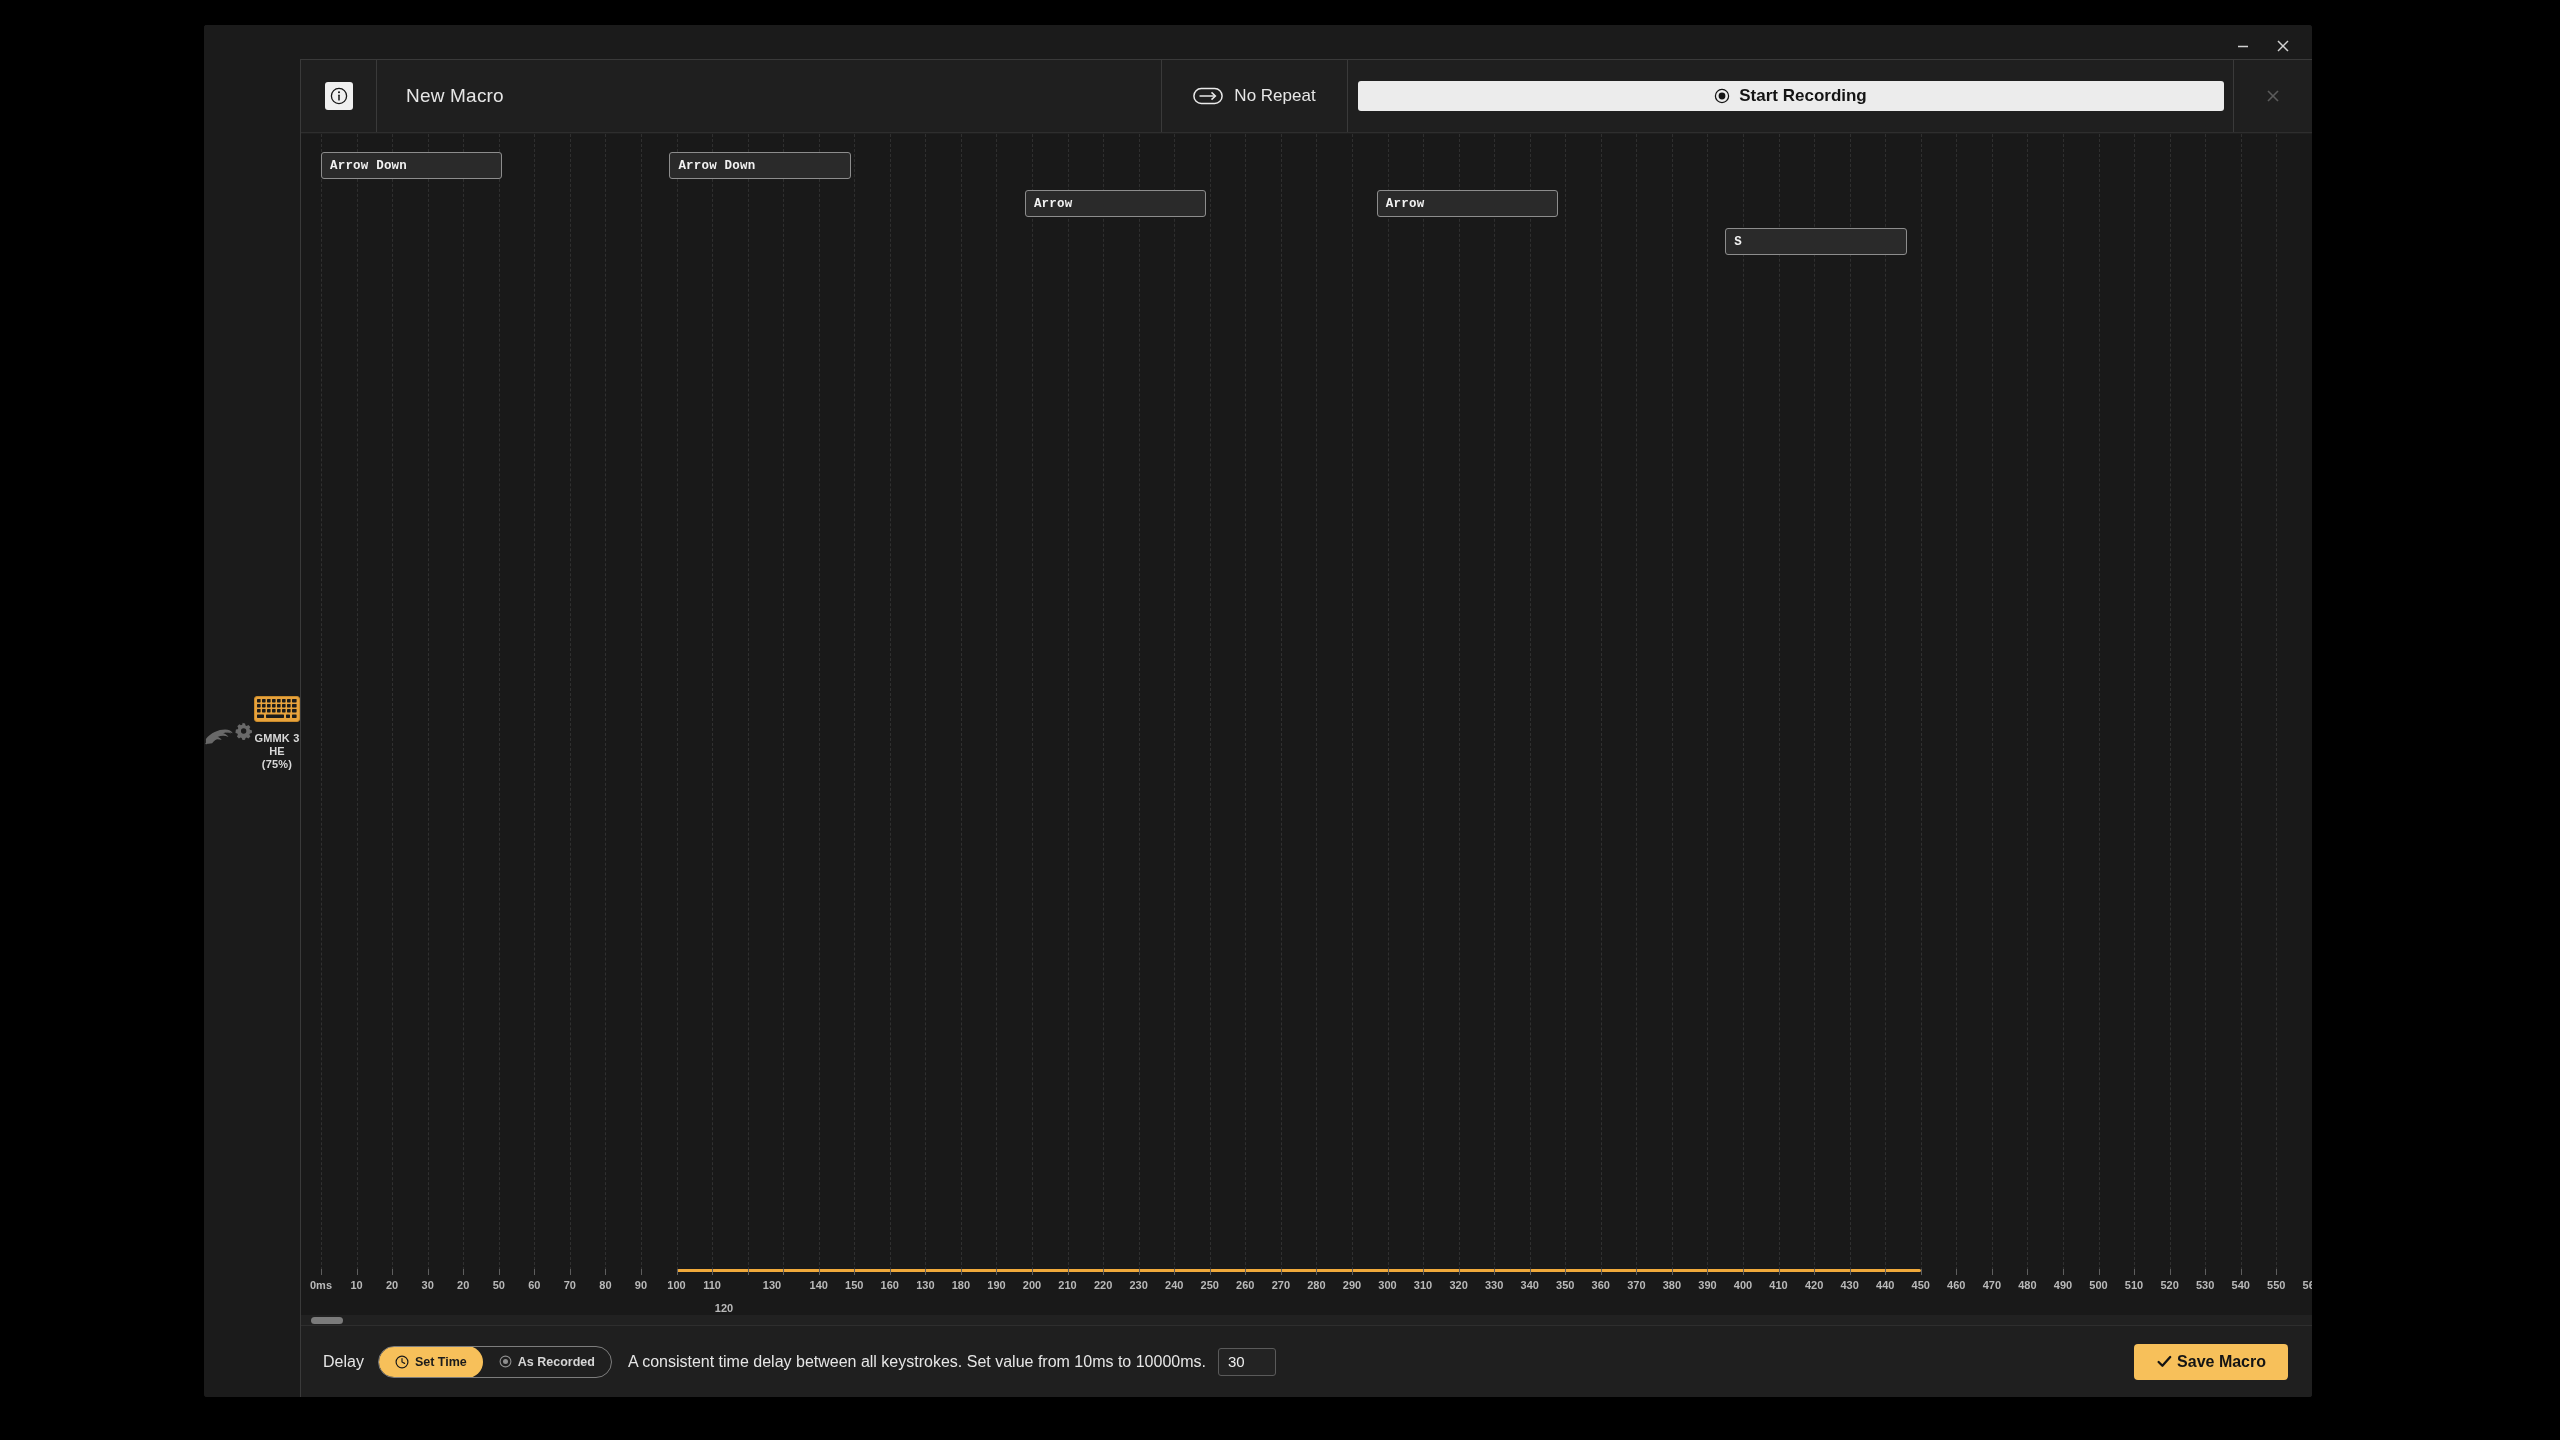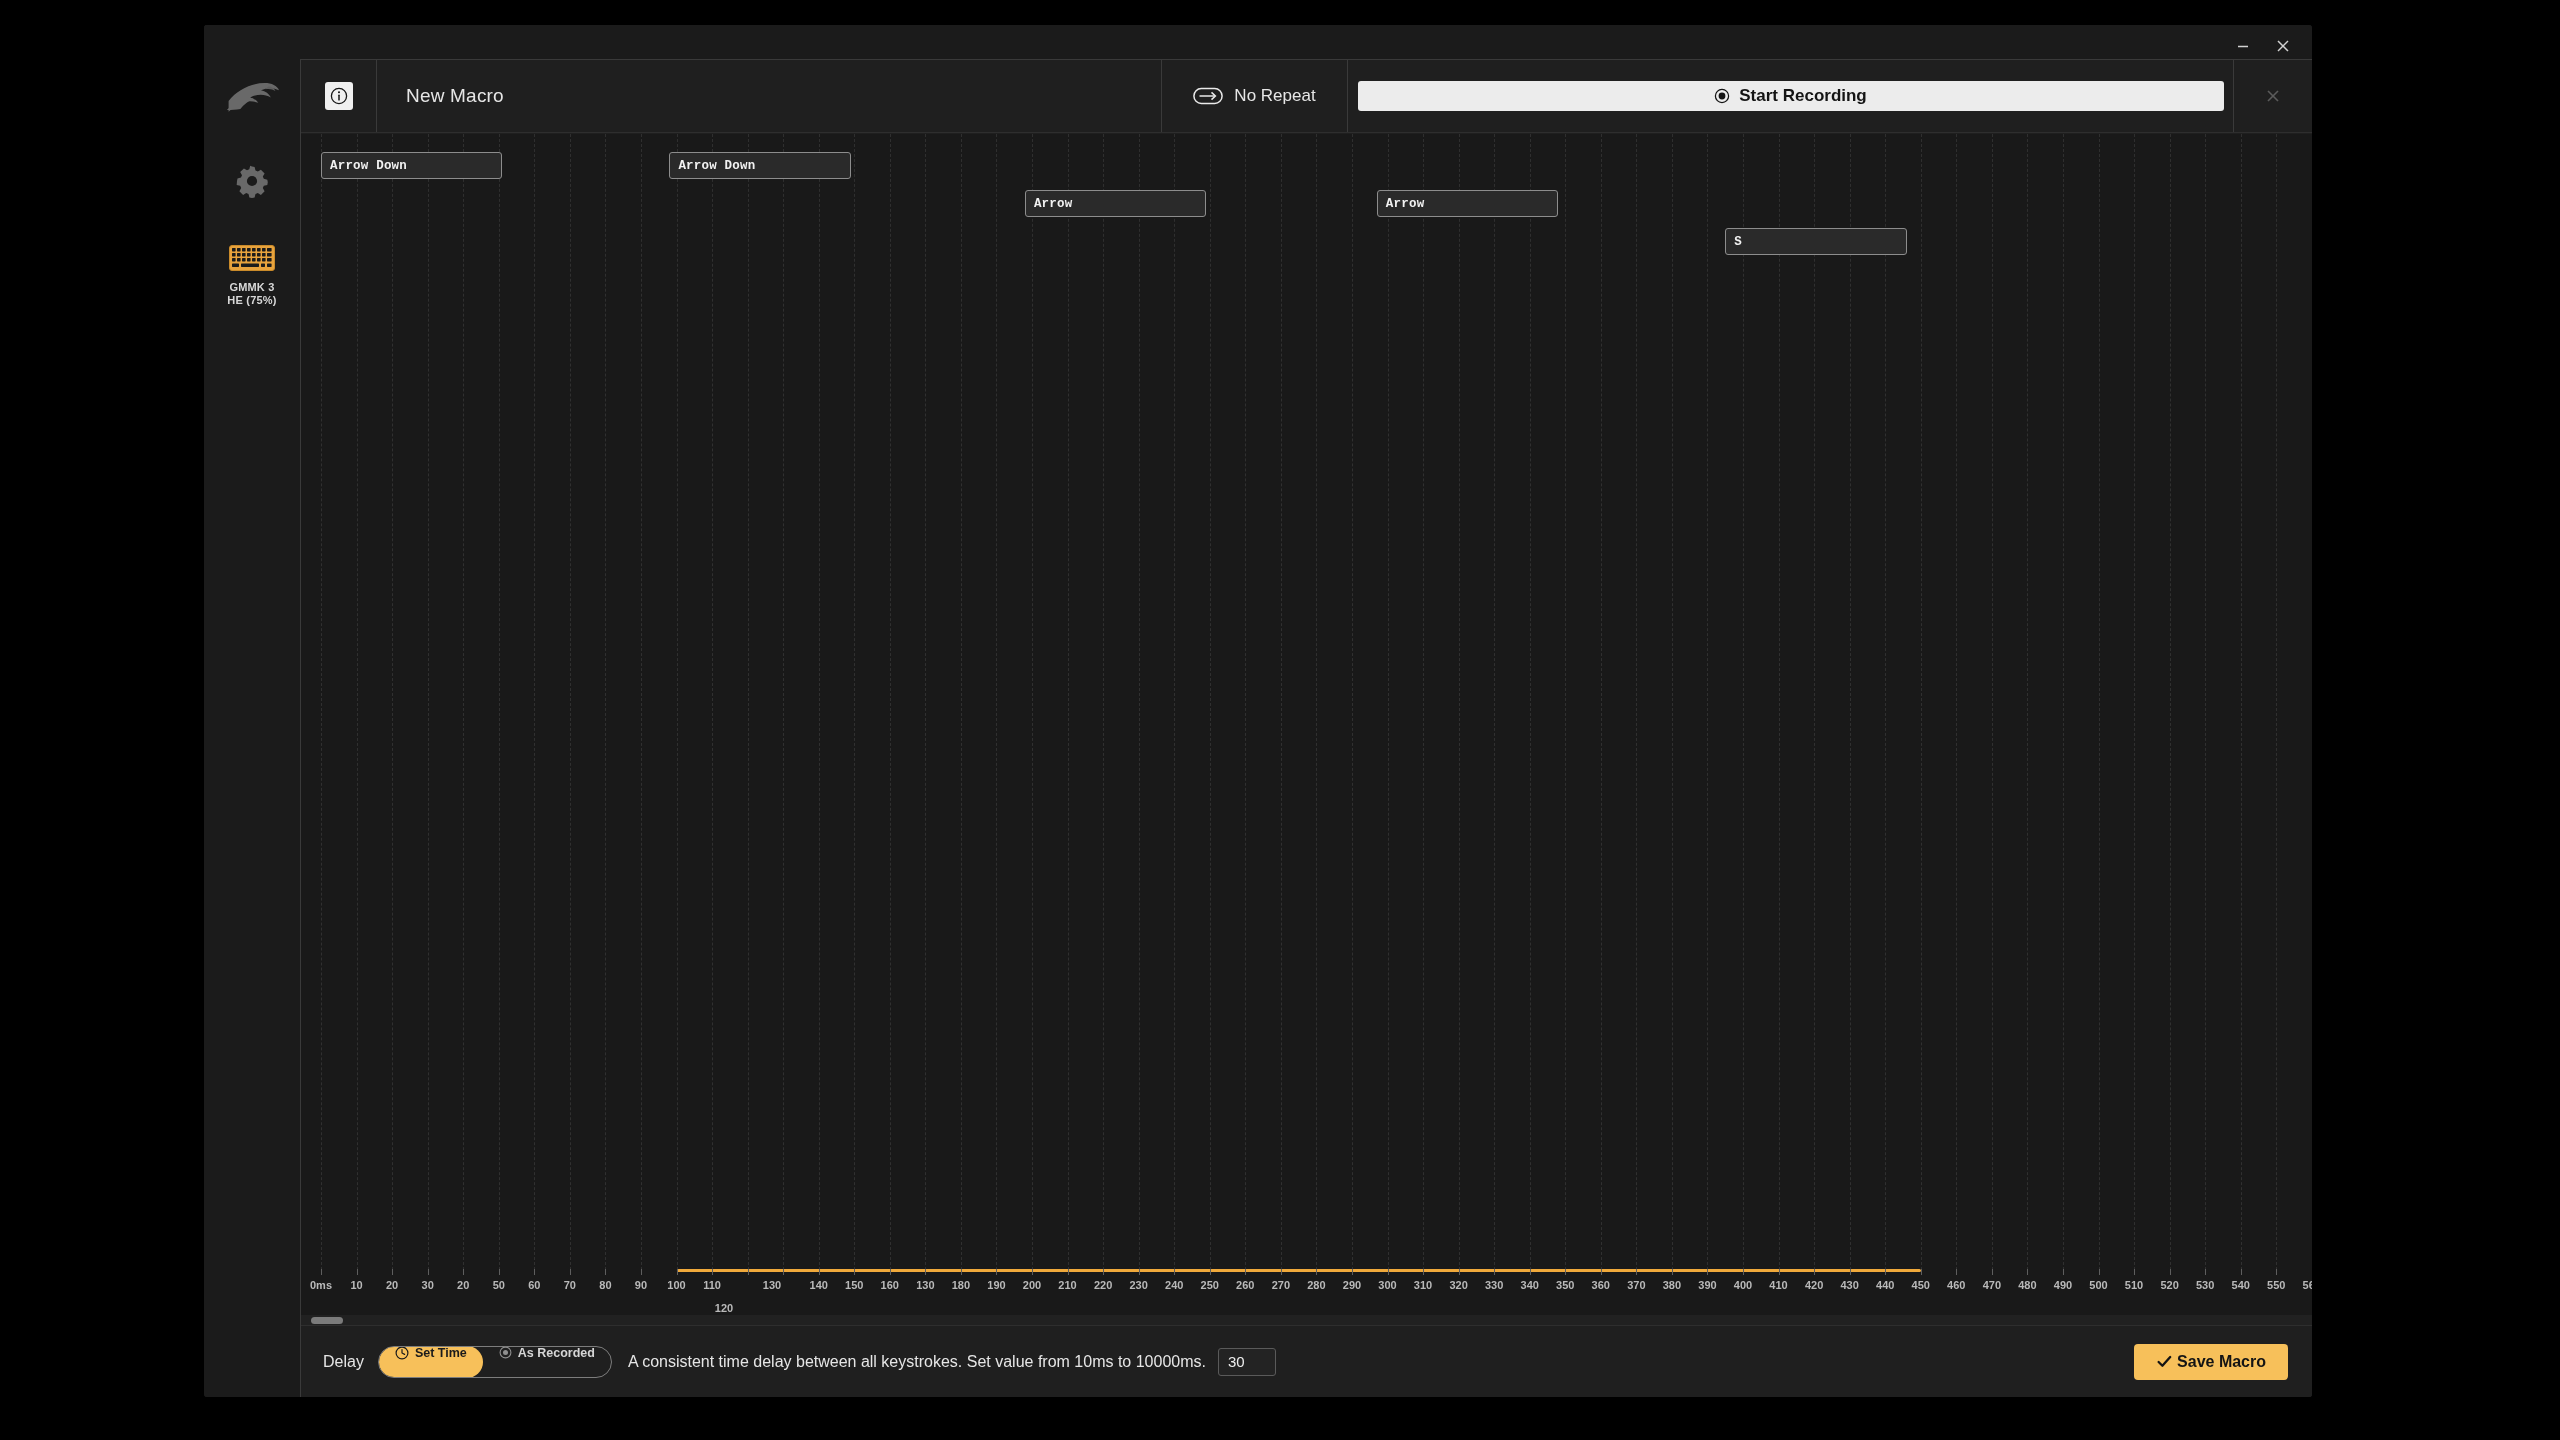--- a/index.html
+++ b/index.html
@@ -36,21 +36,21 @@
   }
   #minimize-button { right: 52px; }
   #close-button { right: 12px; }
   .win-btn svg { display: block; }
 
   
   #sidebar {
     position: absolute;
     left: 0; top: 0; width: 96px; height: 100%;
     background: #1b1b1b;
-    display: flex; flex-direction: column; align-items: center;
+    display: flex; flex-direction: row; align-items: center;
   }
   #sidebar-logo { margin-top: 56px; width: 54px; height: 40px; opacity:.62; }
   #sidebar-settings { margin-top: 40px; width: 40px; height: 40px; cursor: pointer; opacity:.62; }
   #sidebar-device { margin-top: 44px; display: flex; flex-direction: column; align-items: center; cursor: pointer; }
   #device-keyboard-icon { width: 46px; height: 26px; }
   #device-label {
     margin-top: 10px;
     font-size: 11px; line-height: 13px;
     color: #d8d8d8; text-align: center; font-weight: 600;
     letter-spacing: .2px;
@@ -199,21 +199,21 @@
     display: flex; align-items: center;
     border: 1px solid #7d7d7d;
     border-radius: 18px;
     height: 32px;
     padding: 0;
     overflow: hidden;
     cursor: pointer;
   }
   .delay-opt {
     height: 32px;
-    display: flex; gap: 6px;
+    display: flex; align-items: center; gap: 6px;
     padding: 0 16px;
     font-size: 12.5px; font-weight: 700;
   }
   .delay-opt.active {
     background: #f7c05a; color: #1b1b1b;
     border-radius: 18px;
   }
   .delay-opt.inactive { color: #d6d6d6; }
   #delay-description {
     margin-left: 16px;

